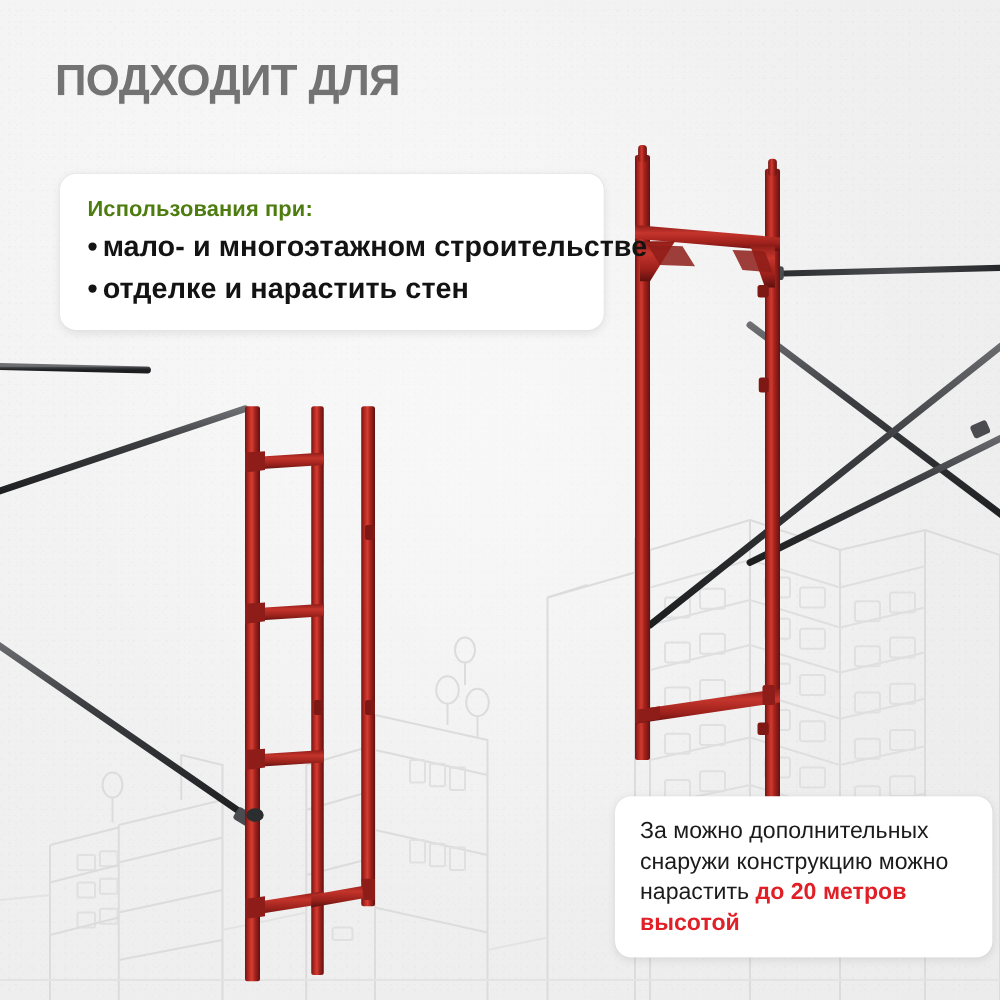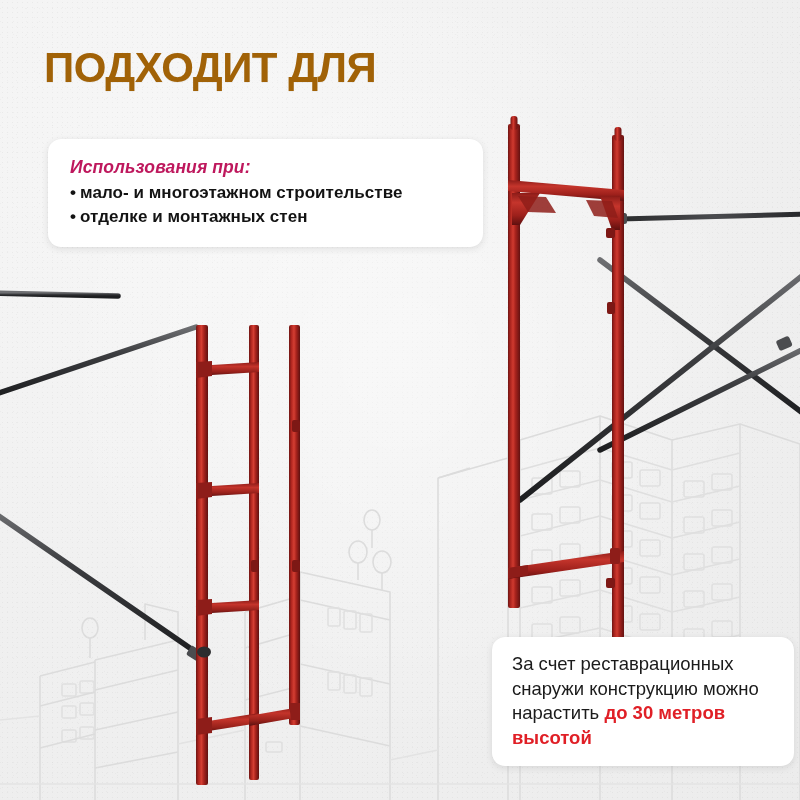--- a/index.html
+++ b/index.html
@@ -45,25 +45,25 @@
     left: 0; top: 0;
     width: 800px;
     height: 800px;
   }
 
   
   .title {
     position: absolute;
     left: 44px;
     top: 47px;
-    font-size: 42px;
+    font-size: 35px;
     line-height: 1.02;
     font-weight: 700;
     letter-spacing: -0.5px;
-    color: #a16207;
+    color: #737373;
     font-family: "Liberation Sans", sans-serif;
     font-stretch: condensed;
     transform: scaleX(1.0);
     transform-origin: left top;
     white-space: nowrap;
     text-shadow: 0 1px 0 rgba(0,0,0,.04);
   }
 
   
   .card {
@@ -75,32 +75,31 @@
   #usage-card {
     left: 48px;
     top: 139px;
     width: 435px;
     padding: 18px 22px 17px 22px;
     box-sizing: border-box;
   }
   .usage-heading {
     font-size: 17.5px;
     font-weight: 700;
-    color: #be185d;
+    color: #4d7c0f;
     margin: 0 0 3px 0;
     letter-spacing: .1px;
-    font-style: italic;
   }
   .usage-list {
     list-style: none;
     margin: 0;
     padding: 0;
   }
   .usage-list li {
-    font-size: 17px;
+    font-size: 23px;
     font-weight: 700;
     color: #131313;
     line-height: 1.44;
     letter-spacing: .05px;
     white-space: nowrap;
   }
   .usage-list li .b { margin-right: 4px; }
 
   #growth-card {
     left: 492px;
@@ -388,22 +387,22 @@
 
   <div class="title">ПОДХОДИТ ДЛЯ</div>
 
   <div class="card" id="usage-card">
     <div class="usage-heading">Использования при:</div>
     <ul class="usage-list">
       <li>
         <span class="b">•</span><span>мало- и многоэтажном строительстве</span>
       </li>
       <li>
-        <span class="b">•</span><span>отделке и монтажных стен</span>
+        <span class="b">•</span><span>отделке и нарастить стен</span>
       </li>
     </ul>
   </div>
 
   <div class="card" id="growth-card">
-    <p class="growth-text"><span>За счет реставрационных</span> <span>снаружи конструкцию</span> <span>можно нарастить </span><span class="hl">до 30</span> <span class="hl">метров высотой</span></p>
+    <p class="growth-text"><span>За можно дополнительных</span> <span>снаружи конструкцию</span> <span>можно нарастить </span><span class="hl">до 20</span> <span class="hl">метров высотой</span></p>
   </div>
 
 </div>
 
 </body></html>

